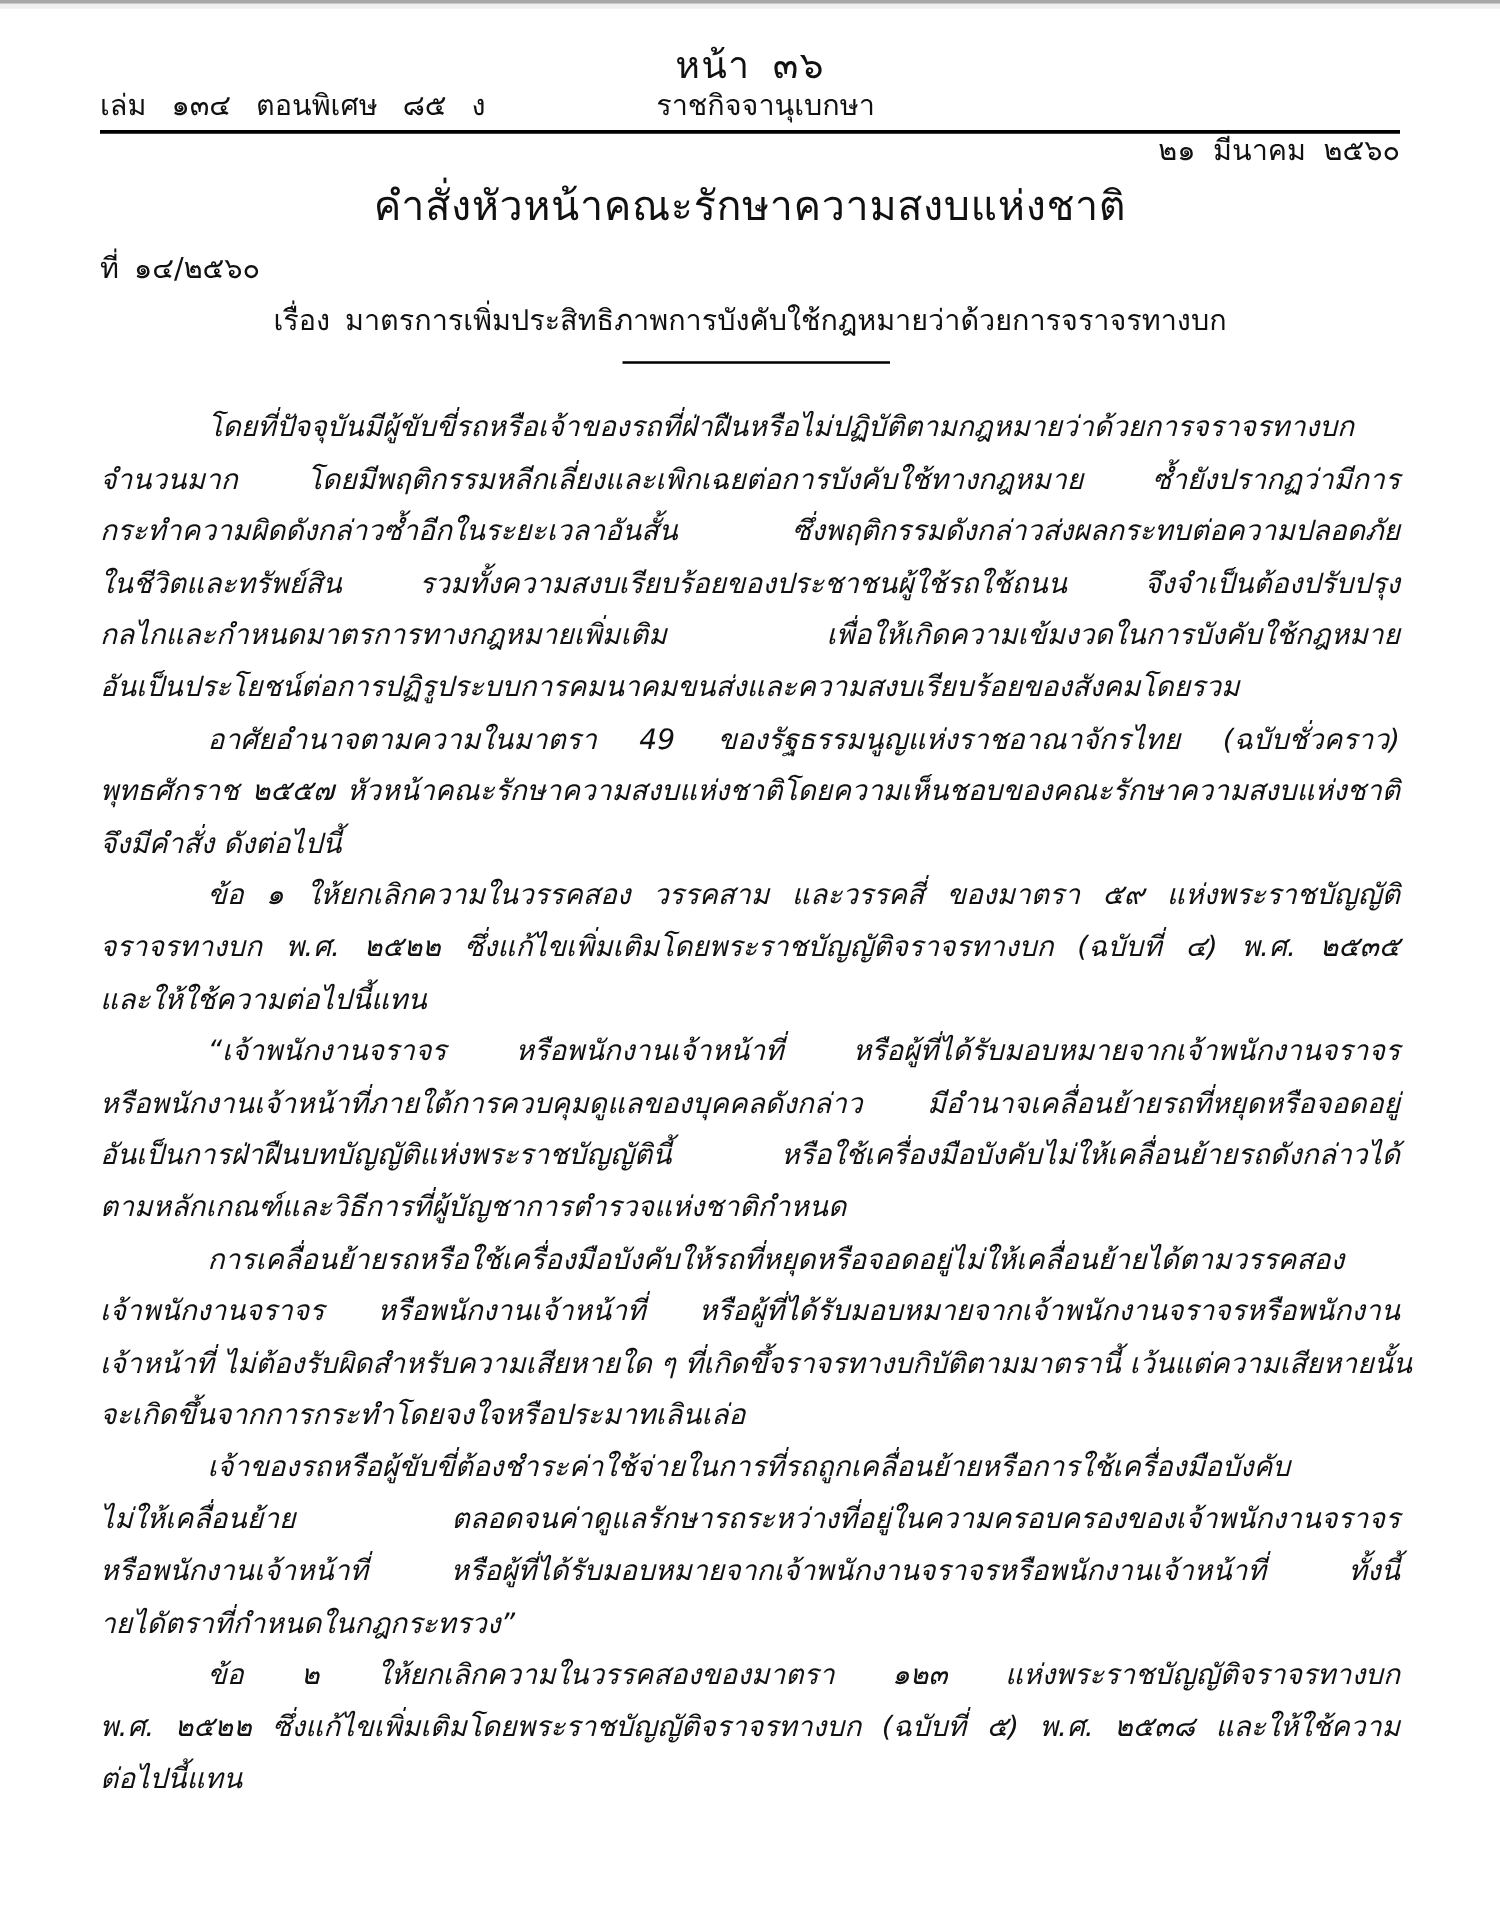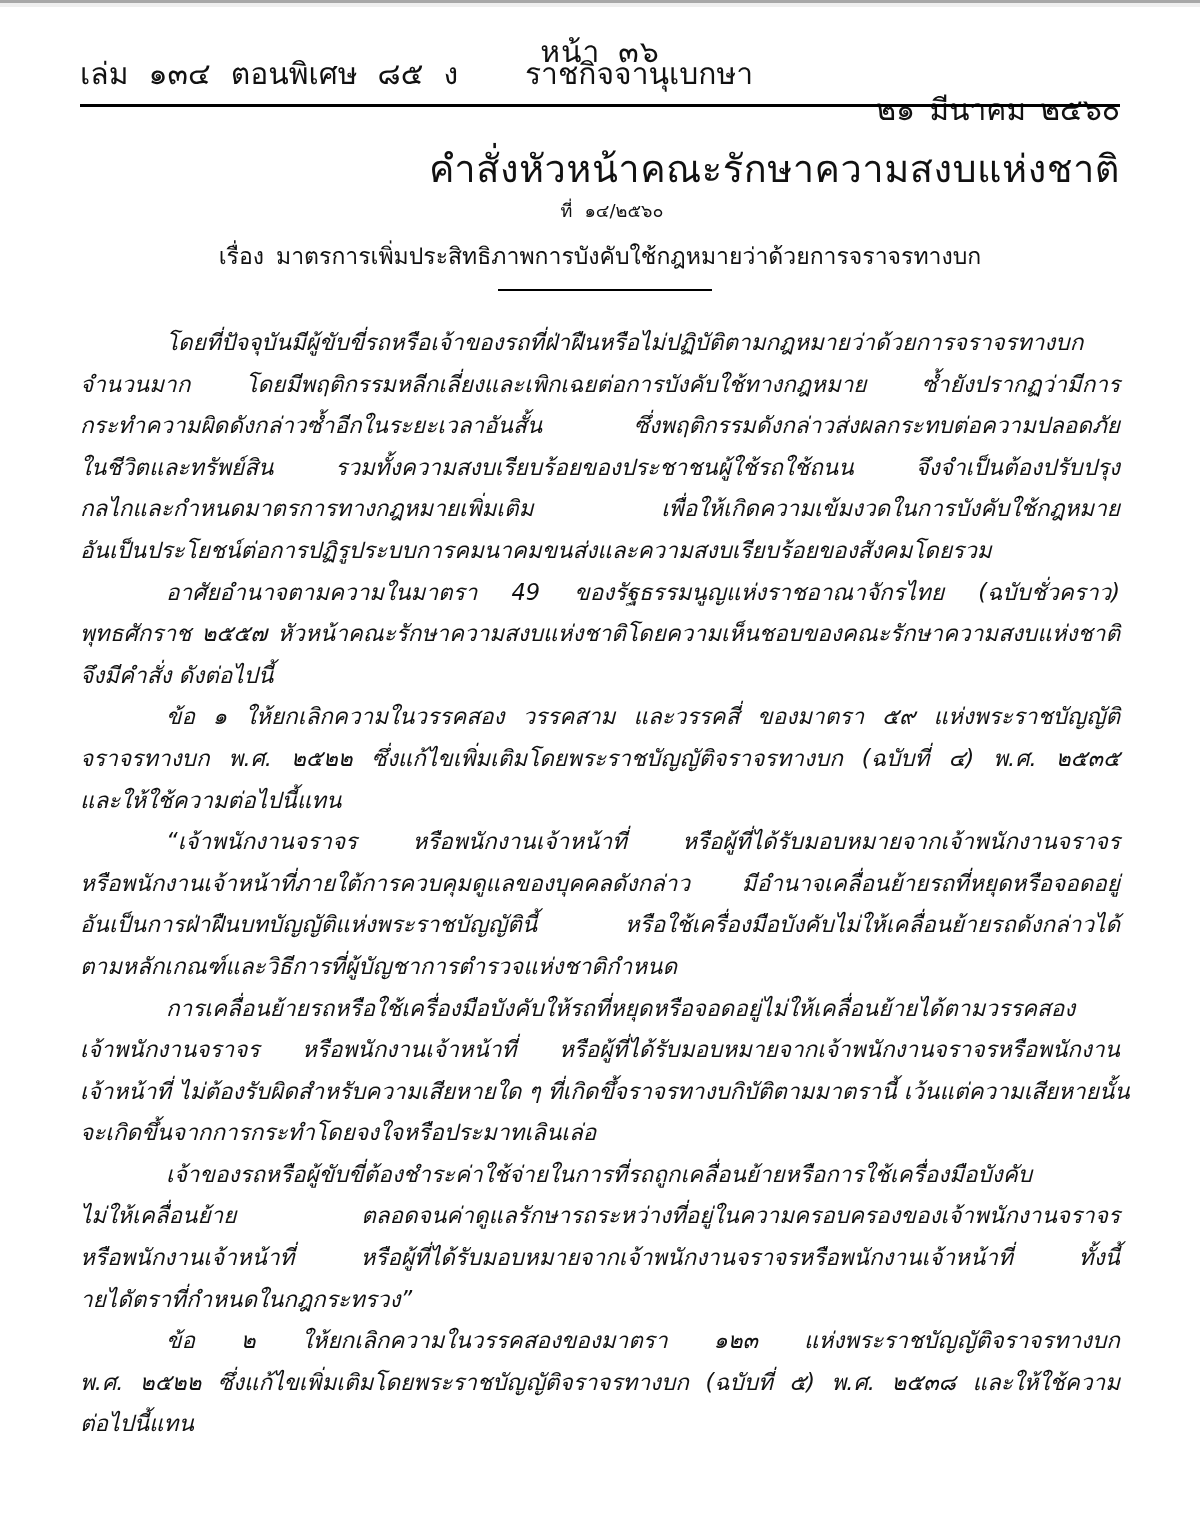--- a/index.html
+++ b/index.html
@@ -40,25 +40,25 @@
       top: 28px;
       left: 0;
       width: 1040px;
       text-align: center;
       font-size: 30px;
       letter-spacing: 1px;
     }
     .page-number .gap { display: inline-block; width: 18px; }
     .header-row {
       position: absolute;
-      top: 50px;
+      top: 66px;
       left: 0;
       width: 1040px;
       height: 34px;
-      font-size: 30px;
+      font-size: 23px;
     }
     .header-left {
       position: absolute;
       left: 0;
       top: 0;
       white-space: nowrap;
     }
     .header-left span { margin-right: 20px; }
     .header-center {
       position: absolute;
@@ -80,31 +80,30 @@
       left: 0;
       width: 1040px;
       height: 3px;
       background: #000000;
     }
     .title {
       position: absolute;
       top: 138px;
       left: 0;
       width: 1040px;
-      text-align: right;
-      font-size: 38px;
+      text-align: center;
+      font-size: 33px;
       letter-spacing: 0.5px;
     }
     .order-no {
       position: absolute;
       top: 196px;
-      left: 12px;
-      width: 1040px;
-      text-align: center;
-      font-size: 18px;
+      left: 0;
+      width: 1040px;
+      font-size: 23px;
     }
     .order-no .gap { display: inline-block; width: 12px; }
     .subject {
       position: absolute;
       top: 238px;
       left: 0;
       width: 1040px;
       text-align: center;
       font-size: 23px;
     }

